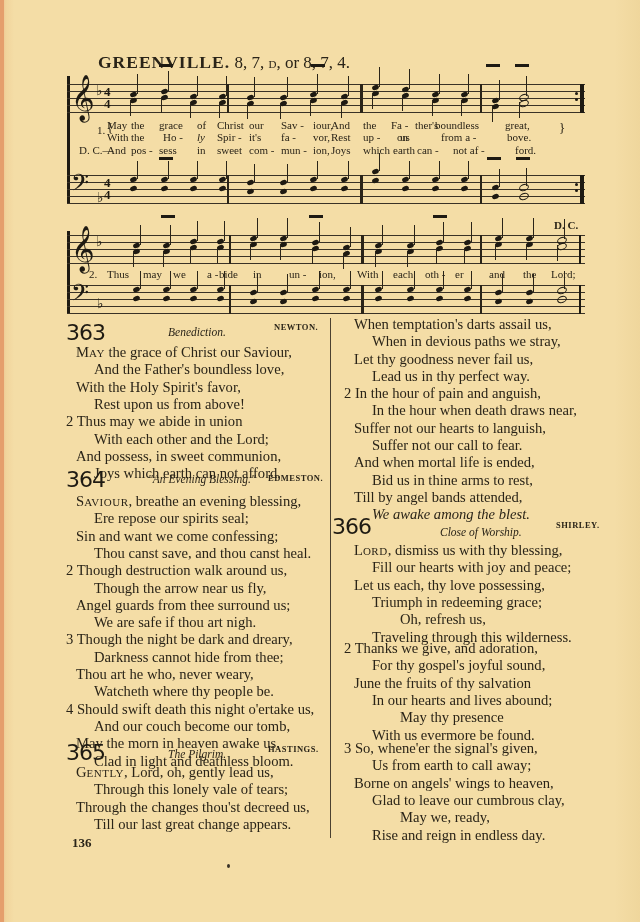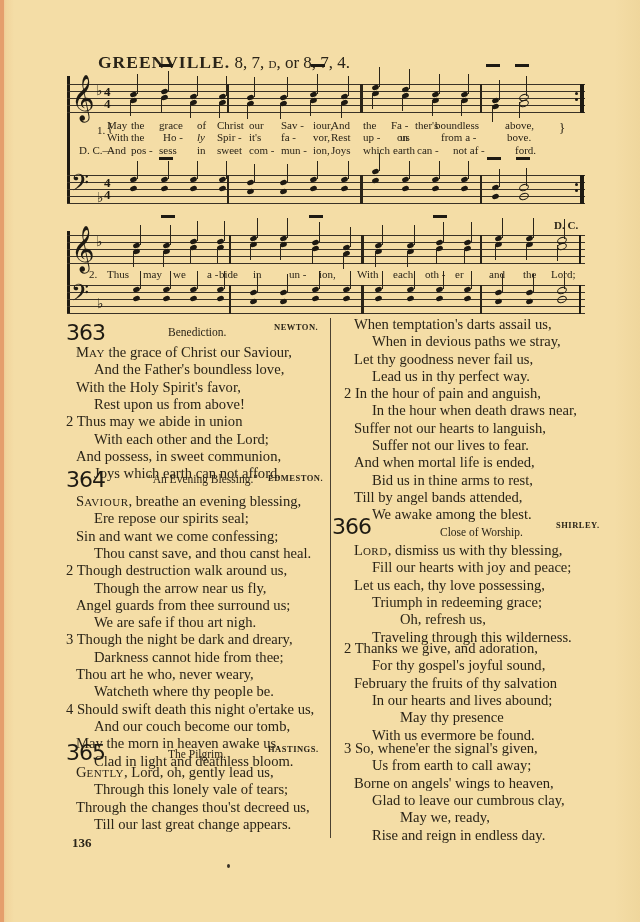--- a/index.html
+++ b/index.html
@@ -43,21 +43,21 @@
   .endbar { position:absolute; top:0; width:4px; background:#1e1a12; }
 
   .lyr { position:absolute; font-family:"Liberation Serif", serif; font-size:11px; white-space:pre; color:#2a2418; }
   .lyrrow { position:absolute; left:0; width:518px; height:12px; }
   .lyrrow span { position:absolute; top:0; }
   .dc-mark { position:absolute; font-family:"Liberation Serif", serif; font-weight:bold; font-size:11px; }
 
   
   .hymn { position:absolute; font-family:"Liberation Serif", serif; }
   .hymn-num { position:absolute; font-family:"DejaVu Sans", sans-serif; font-size:22px; line-height:22px; color:#1e1a12; letter-spacing:-1px; }
-  .hymn-title { position:absolute; font-size:11.5px; }
+  .hymn-title { position:absolute; font-style:italic; font-size:11.5px; }
   .hymn-author { position:absolute; font-size:8.5px; font-weight:bold; letter-spacing:0.5px; }
   .vline { position:absolute; font-size:14.6px; line-height:17.3px; white-space:nowrap; }
   .sc-cap { font-size:11px; letter-spacing:0.5px; }
   .col-rule { position:absolute; left:330px; top:318px; width:1px; height:520px; background:#4a4030; }
   .page-num { position:absolute; left:72px; top:835px; font-family:"Liberation Serif", serif; font-weight:bold; font-size:13px; }
   .speck { position:absolute; width:3px; height:4px; background:#3a3226; border-radius:50%; }
 </style>
 </head>
 <body>
 
@@ -229,21 +229,21 @@
         <span class="lyr" style="left: 130px;">of</span>
         <span class="lyr" style="left: 150px;">Christ</span>
         <span class="lyr" style="left: 182px;">our</span>
         <span class="lyr" style="left: 214px;">Sav -</span>
         <span class="lyr" style="left: 246px;">iour,</span>
         <span class="lyr" style="left: 264px;">And</span>
         <span class="lyr" style="left: 296px;">the</span>
         <span class="lyr" style="left: 324px;">Fa -</span>
         <span class="lyr" style="left: 348px;">ther's</span>
         <span class="lyr" style="left: 368px;">boundless</span>
-        <span class="lyr" style="left: 438px;">above,</span>
+        <span class="lyr" style="left: 438px;">great,</span>
       </div>
     <div class="lyrrow" id="lyr1b" style="top:55px;">
         <span class="lyr" style="left: 40px;">With</span>
         <span class="lyr" style="left: 64px;">the</span>
         <span class="lyr" style="left: 96px;">Ho -</span>
         <span class="lyr" style="left: 130px; font-style: italic;">ly</span>
         <span class="lyr" style="left: 150px;">Spir -</span>
         <span class="lyr" style="left: 182px;">it's</span>
         <span class="lyr" style="left: 214px;">fa -</span>
         <span class="lyr" style="left: 246px;">vor,</span>
@@ -491,46 +491,46 @@
         <div class="vline" style="top: 17.3px; left: 28px;">When in devious paths we stray,</div>
         <div class="vline" style="top: 34.6px; left: 10px;">Let thy goodness never fail us,</div>
         <div class="vline" style="top: 51.9px; left: 28px;">Lead us in thy perfect way.</div>
       </div>
   </div>
   <div class="hymn" style="left:344px; top:385px; width:270px;">
     <div class="lines">
         <div class="vline" style="top: 0px; left: 0px;">2 In the hour of pain and anguish,</div>
         <div class="vline" style="top: 17.3px; left: 28px;">In the hour when death draws near,</div>
         <div class="vline" style="top: 34.6px; left: 10px;">Suffer not our hearts to languish,</div>
-        <div class="vline" style="top: 51.9px; left: 28px;">Suffer not our lives to fear.</div>
+        <div class="vline" style="top: 51.9px; left: 28px;">Suffer not our call to fear.</div>
         <div class="vline" style="top: 69.2px; left: 10px;">And when mortal life is ended,</div>
         <div class="vline" style="top: 86.5px; left: 28px;">Bid us in thine arms to rest,</div>
         <div class="vline" style="top: 103.8px; left: 10px;">Till by angel bands attended,</div>
-        <div class="vline" style="top: 121.1px; left: 28px;">We awake among the blest.</div>
+        <div class="vline" style="top: 121.1px; left: 28px; font-style: italic;">We awake among the blest.</div>
       </div>
   </div>
 
   <div class="hymn" style="left:344px; top:514px; width:270px;">
     <div class="hymn-num" style="left:-12px; top:2px;">366</div>
     <div class="hymn-title" style="left:80px; top:12px;margin-left:16px;">Close of Worship.</div>
     <div class="hymn-author" style="left:212px; top:6px;">SHIRLEY.</div>
     <div class="lines">
         <div class="vline" style="top: 28px; left: 10px;"><span>L<span class="sc-cap">ORD</span></span>, dismiss us with thy blessing,</div>
         <div class="vline" style="top: 45.3px; left: 28px;">Fill our hearts with joy and peace;</div>
         <div class="vline" style="top: 62.6px; left: 10px;">Let us each, thy love possessing,</div>
         <div class="vline" style="top: 79.9px; left: 28px;">Triumph in redeeming grace;</div>
         <div class="vline" style="top: 97.2px; left: 56px;">Oh, refresh us,</div>
         <div class="vline" style="top: 114.5px; left: 28px;">Traveling through this wilderness.</div>
       </div>
   </div>
   <div class="hymn" style="left:344px; top:640px; width:270px;">
     <div class="lines">
         <div class="vline" style="top: 0px; left: 0px;">2 Thanks we give, and adoration,</div>
         <div class="vline" style="top: 17.3px; left: 28px;">For thy gospel's joyful sound,</div>
-        <div class="vline" style="top: 34.6px; left: 10px;">February the fruits of thy salvation</div>
+        <div class="vline" style="top: 34.6px; left: 10px;">June the fruits of thy salvation</div>
         <div class="vline" style="top: 51.9px; left: 28px;">In our hearts and lives abound;</div>
         <div class="vline" style="top: 69.2px; left: 56px;">May thy presence</div>
         <div class="vline" style="top: 86.5px; left: 28px;">With us evermore be found.</div>
       </div>
   </div>
   <div class="hymn" style="left:344px; top:740px; width:270px;">
     <div class="lines">
         <div class="vline" style="top: 0px; left: 0px;">3 So, whene'er the signal's given,</div>
         <div class="vline" style="top: 17.3px; left: 28px;">Us from earth to call away;</div>
         <div class="vline" style="top: 34.6px; left: 10px;">Borne on angels' wings to heaven,</div>

